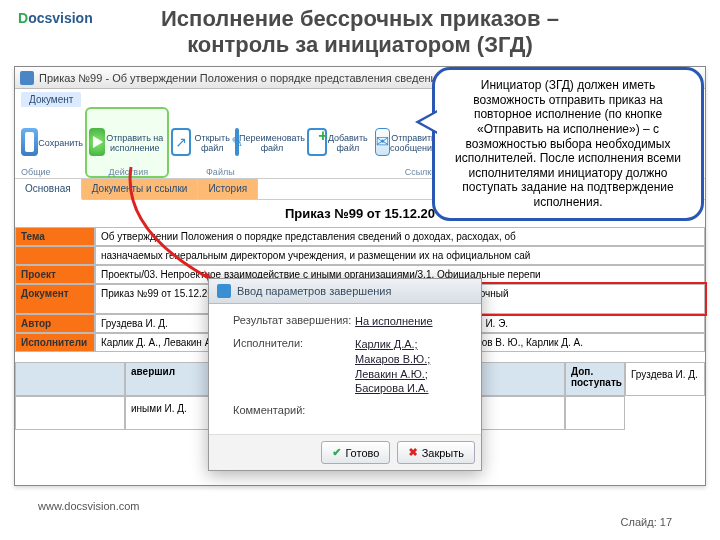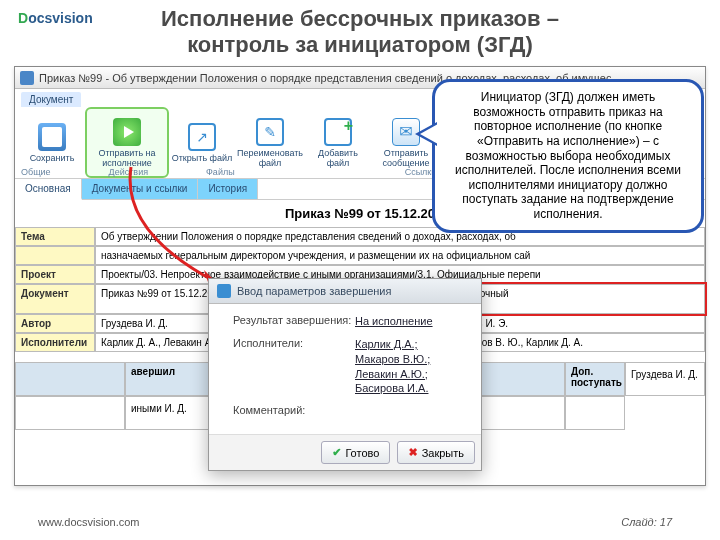--- a/index.html
+++ b/index.html
@@ -7,69 +7,69 @@
   .logo { position: absolute; top: 10px; left: 18px; font-weight: bold; font-size: 14px; }
   .logo-accent { color: #33a852; }
   .logo-rest { color: #2b5b8c; }
   .big-title { position: absolute; top: 6px; left: 0; width: 100%; text-align: center; font-size: 22px; font-weight: bold; color: #4a4a4a; line-height: 1.2; }
   .app-window { position: absolute; top: 66px; left: 14px; width: 692px; height: 420px; border: 1px solid #888; background: #fff; box-shadow: 0 2px 4px rgba(0,0,0,0.15); }
   .titlebar { height: 22px; background: linear-gradient(#fefefe,#e5e5e5); border-bottom: 1px solid #bbb; display: flex; align-items: center; padding: 0 5px; }
   .titlebar .ti-icon { width: 14px; height: 14px; background: #4a86c7; margin-right: 5px; border-radius: 2px; }
   .titlebar .ti-text { font-size: 11px; color: #3b3b3b; white-space: nowrap; overflow: hidden; }
   .ribbon-tab { display: inline-block; background: #dbeaff; color: #2a4d73; font-size: 10px; padding: 2px 8px; border-radius: 2px 2px 0 0; margin: 3px 0 0 6px; }
   .ribbon { height: 72px; border-bottom: 1px solid #ccc; display: flex; padding: 2px 4px; position: relative; }
-  .rbtn { width: 66px; display: flex; flex-direction: column; align-items: center; justify-content: center; font-size: 9px; text-align: center; color: #2a4d73; margin-right: 2px; padding: 4px 2px; border-radius: 4px; }
+  .rbtn { width: 66px; display: flex; flex-direction: row; align-items: center; justify-content: center; font-size: 9px; text-align: center; color: #2a4d73; margin-right: 2px; padding: 4px 2px; border-radius: 4px; }
   .rbtn-send { outline: 2px solid #7ccf61; background: #f1fff0; width: 80px; }
   .rbtn .ic { width: 28px; height: 28px; margin-bottom: 2px; border-radius: 4px; position: relative; }
   .ic-save { background: linear-gradient(#6ab0f3,#3a7dc1); }
   .ic-save::after { content:""; position:absolute; inset:4px; background:#fff; border-radius:2px; }
   .ic-play { background: radial-gradient(circle,#8be86d,#3fae3f); border-radius:50%; display:flex;align-items:center;justify-content:center; }
   .ic-play::after { content:""; border-left:10px solid #fff; border-top:6px solid transparent; border-bottom:6px solid transparent; margin-left:3px; }
   .ic-openf { background:#fff; border:2px solid #3a8ed2; }
   .ic-openf::before { content:"↗"; position:absolute; inset:0; display:flex;align-items:center;justify-content:center; color:#3a8ed2; font-size:14px; }
   .ic-rename { background:#fff; border:2px solid #3a8ed2; }
   .ic-rename::after { content:"✎"; position:absolute; inset:0; display:flex;align-items:center;justify-content:center; color:#3a8ed2; font-size:14px; }
   .ic-add { background:#fff; border:2px solid #3a8ed2; }
   .ic-add::after { content:"+"; position:absolute; top:-3px; right:-3px; display:flex;align-items:center;justify-content:center; color:#2fae4c; font-size:16px; font-weight:bold; }
   .ic-msg { background: linear-gradient(#fff,#cde4f7); border:1px solid #3a8ed2; }
   .ic-msg::after { content:"✉"; position:absolute; inset:0; display:flex;align-items:center;justify-content:center; color:#3a8ed2; font-size:16px; }
   .ic-search { background:#fff; }
   .ic-search::after { content:"🔍"; position:absolute; inset:0; display:flex;align-items:center;justify-content:center; font-size:16px; filter: hue-rotate(180deg); }
   .ribbon-groups { position:absolute; bottom:1px; left:6px; font-size:9px; color:#6b87a3; display:flex; }
   .ribbon-groups span { margin-right: 58px; text-align: right; }
   .doc-tabs { display:flex; border-bottom:1px solid #ccc; font-size:10px; }
-  .doc-tab { padding:4px 10px; color:#2a4d73; border-right:1px solid #ccc; background:#7dd3fc; }
+  .doc-tab { padding:4px 10px; color:#2a4d73; border-right:1px solid #ccc; background:#fdba74; }
   .doc-tab.active { background:#fff; border-bottom:2px solid #fff; margin-bottom:-1px; }
   .doc-title { text-align:center; font-size:13px; font-weight:bold; padding:6px 0; }
   .fields { display:grid; grid-template-columns: 80px 1fr 92px 1fr; font-size:10px; }
-  .fields .lab { background:#fef9c3; border:1px solid #bbb; padding:3px 5px; font-weight:bold; color:#333; }
+  .fields .lab { background:#f97316; border:1px solid #bbb; padding:3px 5px; font-weight:bold; color:#333; }
   .fields .val { background:#fff; border:1px solid #bbb; padding:3px 5px; overflow:hidden; white-space:nowrap; }
   .fields .span4 { grid-column: span 3; }
   .lab.hl, .val.hl { outline: 2px solid #d22; position: relative; z-index: 1; }
   .subtable { margin-top:10px; display:grid; grid-template-columns: 110px 1fr 60px 80px; font-size:10px; }
   .subtable .h { background:#d6e4f0; border:1px solid #bbb; padding:3px 5px; font-weight:bold; }
   .subtable .c { background:#fff; border:1px solid #bbb; padding:6px 5px; height:34px; }
   .dialog { position:absolute; top:278px; left:208px; width:274px; background:#fff; border:1px solid #999; box-shadow:0 4px 16px rgba(0,0,0,0.3); z-index:10; font-size:11px;}
   .dlg-title { background: linear-gradient(#eef2f6,#d8dee4); border-bottom:1px solid #bbb; padding:5px 8px; font-size:11px; color:#374b61; display:flex; align-items:center; }
   .dlg-title::before { content:""; width:14px; height:14px; background:#3a8ed2; border-radius:2px; margin-right:6px; }
   .dlg-body { padding:10px 24px; }
   .dlg-row { display:flex; margin-bottom:8px; }
   .dlg-row .dl { width:122px; color:#444; }
   .dlg-row .dv { flex:1; }
   .dlg-row .dv.u { text-decoration: underline; color:#223; line-height:1.35; }
   .dlg-foot { border-top:1px solid #ddd; background:#f3f3f3; padding:6px; text-align:right; }
   .dlg-btn { display:inline-flex; align-items:center; padding:4px 10px; margin-left:4px; background:linear-gradient(#fff,#e5e9ec); border:1px solid #aab; border-radius:3px; font-size:11px; }
   .dlg-btn .ck { color:#2fae4c; margin-right:4px; font-weight:bold; }
   .dlg-btn .cx { color:#d22; margin-right:4px; font-weight:bold; }
   .arrow { position:absolute; top:162px; left:116px; width:130px; height:130px; z-index:9; pointer-events:none; }
-  .callout { position:absolute; top:79px; left:432px; width:272px; background:#fff; border:3px solid #2957b3; border-radius:18px; padding:8px 10px; font-size:12px; text-align:center; z-index:12; line-height:1.22; }
+  .callout { position:absolute; top:67px; left:432px; width:272px; background:#fff; border:3px solid #2957b3; border-radius:18px; padding:8px 10px; font-size:12px; text-align:center; z-index:12; line-height:1.22; }
   .callout::before { content:""; position:absolute; left:-20px; top:40px; border-right:22px solid #2957b3; border-top:12px solid transparent; border-bottom:12px solid transparent; }
   .callout::after { content:""; position:absolute; left:-15px; top:42px; border-right:18px solid #fff; border-top:10px solid transparent; border-bottom:10px solid transparent; }
-  .footer-l { position:absolute; bottom:12px; left:38px; font-size:11px; color:#555; }
-  .footer-r { position:absolute; bottom:12px; right:48px; font-size:11px; color:#555;font-style:italic; }
+  .footer-l { position:absolute; bottom:28px; left:38px; font-size:11px; color:#555; }
+  .footer-r { position:absolute; bottom:12px; right:48px; font-size:11px; color:#555; }
 </style>
 </head>
 <body>
 
 <div class="logo">
   <span class="logo-accent">D</span><span class="logo-rest">ocsvision</span>
 </div>
 
 <div class="big-title">
   <div>Исполнение бессрочных приказов –</div>

